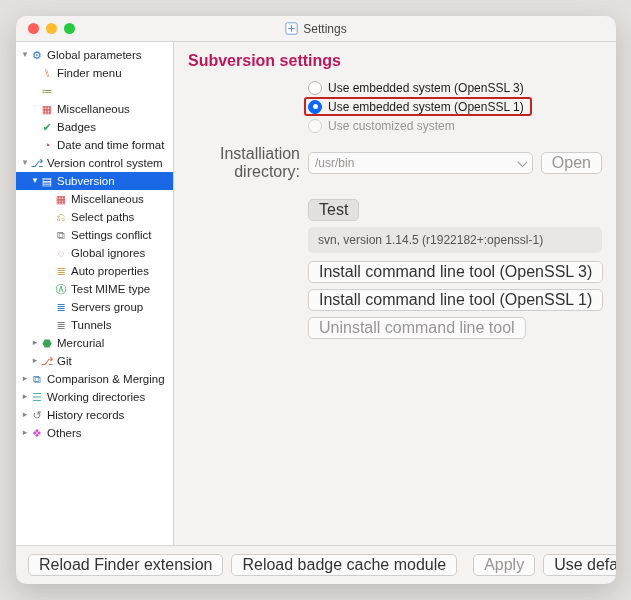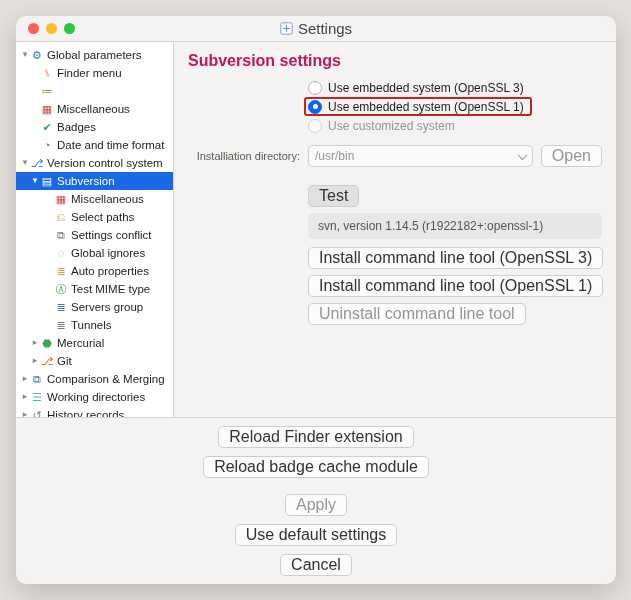--- a/index.html
+++ b/index.html
@@ -24,21 +24,21 @@
     position:absolute;left:16px;top:16px;width:600px;height:568px;
     background:var(--win);border-radius:10px;box-shadow:0 8px 28px rgba(0,0,0,.18);
     display:flex;flex-direction:column;overflow:hidden;
   }
   .titlebar{height:26px;display:flex;align-items:center;position:relative;border-bottom:1px solid var(--border);}
   .traffic{display:flex;gap:7px;padding-left:12px;}
   .dot{width:11px;height:11px;border-radius:50%;}
   .dot.r{background:#ff5f57;}
   .dot.y{background:#febc2e;}
   .dot.g{background:#28c840;}
-  .title{position:absolute;left:0;right:0;text-align:center;font-size:15px;color:#444;display:flex;align-items:center;justify-content:center;gap:5px;pointer-events:none;}
+  .title{position:absolute;left:0;right:0;text-align:center;font-size:12px;color:#444;display:flex;align-items:center;justify-content:center;gap:5px;pointer-events:none;}
   .title svg{width:13px;height:13px;}
   .body{flex:1;display:flex;min-height:0;}
   .sidebar{width:158px;background:var(--sidebar);border-right:1px solid var(--border);overflow:auto;font-size:11.5px;padding-top:4px;}
   .node{display:flex;align-items:center;height:18px;line-height:18px;white-space:nowrap;cursor:default;color:var(--text);}
   .node .chev{width:10px;display:inline-flex;justify-content:center;color:#888;font-size:9px;transform:translateY(-1px);}
   .node .ico{width:14px;display:inline-flex;justify-content:center;margin-right:3px;font-size:11px;}
   .node.sel{background:var(--sel);color:var(--sel-text);}
   .node.sel .chev{color:#fff;}
   .node.d0{padding-left:4px;}
   .node.d1{padding-left:14px;}
@@ -46,29 +46,29 @@
   .content{flex:1;display:flex;flex-direction:column;min-width:0;}
   .hdr{font-size:16px;font-weight:600;padding:10px 14px 8px;color:#be185d;}
   .pane{flex:1;padding:0 14px 12px;overflow:hidden;font-size:12px;color:var(--text);}
   .radios{margin-left:120px;margin-bottom:10px;}
   .radio{display:flex;align-items:center;height:19px;gap:6px;}
   .radio .ring{width:14px;height:14px;border-radius:50%;border:1px solid #b6b4b2;background:#fff;display:flex;align-items:center;justify-content:center;}
   .radio .ring.on{border-color:var(--blue);background:var(--blue);}
   .radio .ring.on::after{content:"";width:5px;height:5px;border-radius:50%;background:#fff;}
   .radio.hl{border:2px solid var(--highlight);border-radius:3px;padding:0 6px 0 2px;margin-left:-4px;width:fit-content;text-align:center;}
   .row{display:flex;align-items:center;gap:8px;margin-bottom:6px;}
-  .lbl{width:112px;text-align:right;color:#5b5a58;font-size:11px;}
+  .lbl{width:112px;text-align:right;color:#5b5a58;font-size:16px;}
   .input{flex:1;height:22px;border:1px solid var(--btn-border);border-radius:5px;background:#fbfafa;color:var(--muted);padding:0 6px;display:flex;align-items:center;position:relative;}
   .input::after{content:"";position:absolute;right:6px;top:50%;width:6px;height:6px;border-right:1.2px solid #9a9a9a;border-bottom:1.2px solid #9a9a9a;transform:translateY(-60%) rotate(45deg);}
   .btn{height:22px;padding:0 10px;border:1px solid var(--btn-border);background:var(--btn-bg);border-radius:5px;font-size:16px;color:#333;display:inline-flex;align-items:center;white-space:nowrap;}
   .btn.disabled,.btn[aria-disabled="true"]{color:var(--muted);}
   .stack{display:flex;flex-direction:column;gap:6px;margin-left:120px;}
   .stack .btn{width:fit-content;}
   .testresult{height:26px;background:var(--result);border-radius:5px;display:flex;align-items:center;padding:0 10px;color:#555;margin-left:120px;margin-bottom:8px;margin-top:6px;}
-  .footer{border-top:1px solid var(--border);padding:8px 4px;display:flex;gap:8px;align-items:center;flex-direction:column;}
+  .footer{border-top:1px solid var(--border);padding:8px 12px;display:flex;gap:8px;align-items:flex-end;}
   .footer .spacer{flex:1;}
 </style>
 </head>
 <body>
 
 <div class="window">
   <div class="titlebar">
     <div class="traffic">
       <div class="dot r"></div>
       <div class="dot y"></div>

